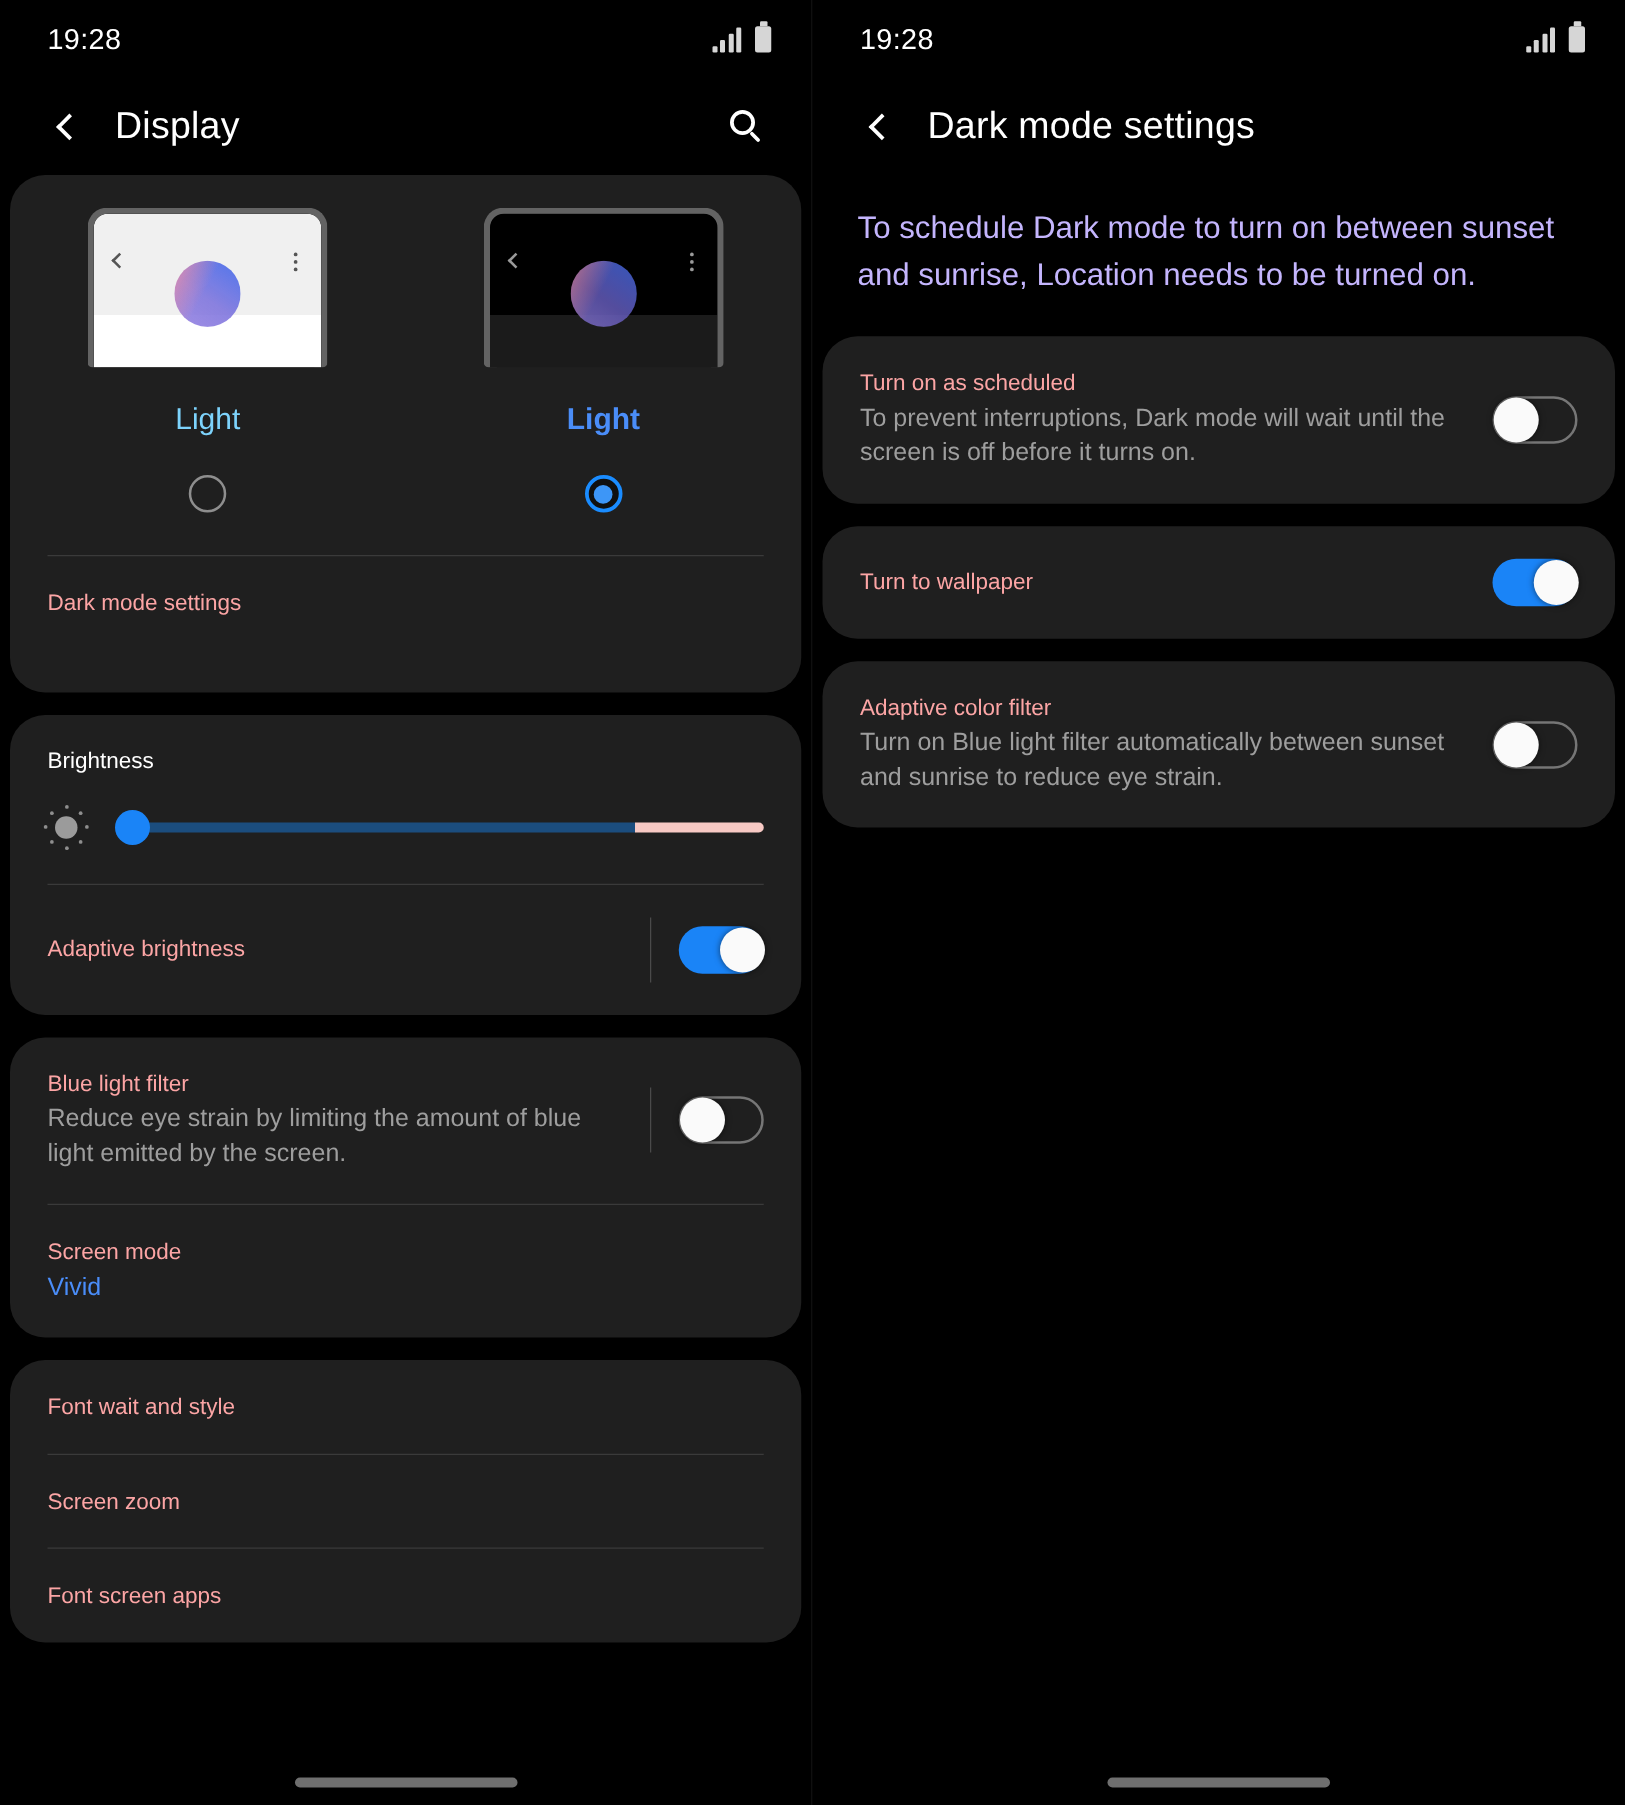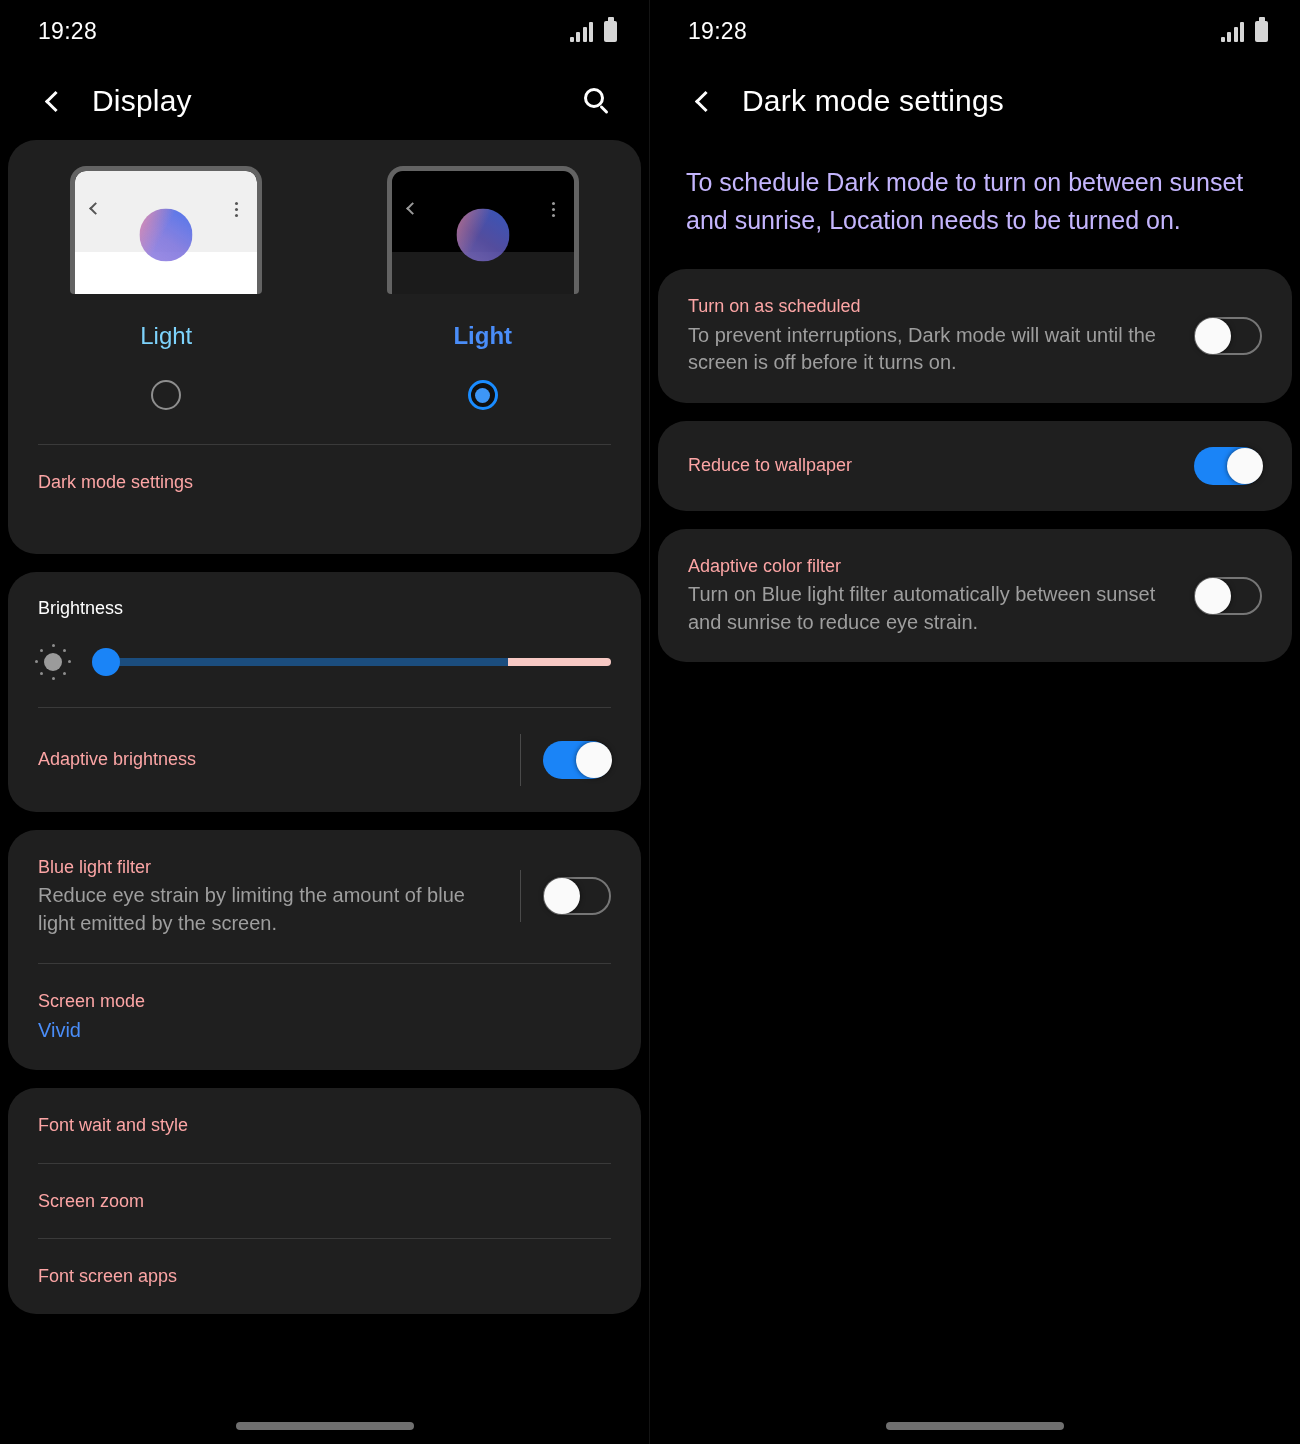--- a/index.html
+++ b/index.html
@@ -319,21 +319,21 @@
           <div class="toggle off">
               <div class="knob"></div>
             </div>
         </div>
       </div>
     </div>
 
     <div class="card">
       <div class="row">
         <div class="row-text">
-          <div class="row-title">Reduce to wallpaper</div>
+          <div class="row-title">Turn to wallpaper</div>
         </div>
         <div class="toggle-wrap">
           <div class="toggle on">
               <div class="knob"></div>
             </div>
         </div>
       </div>
     </div>
 
     <div class="card">

